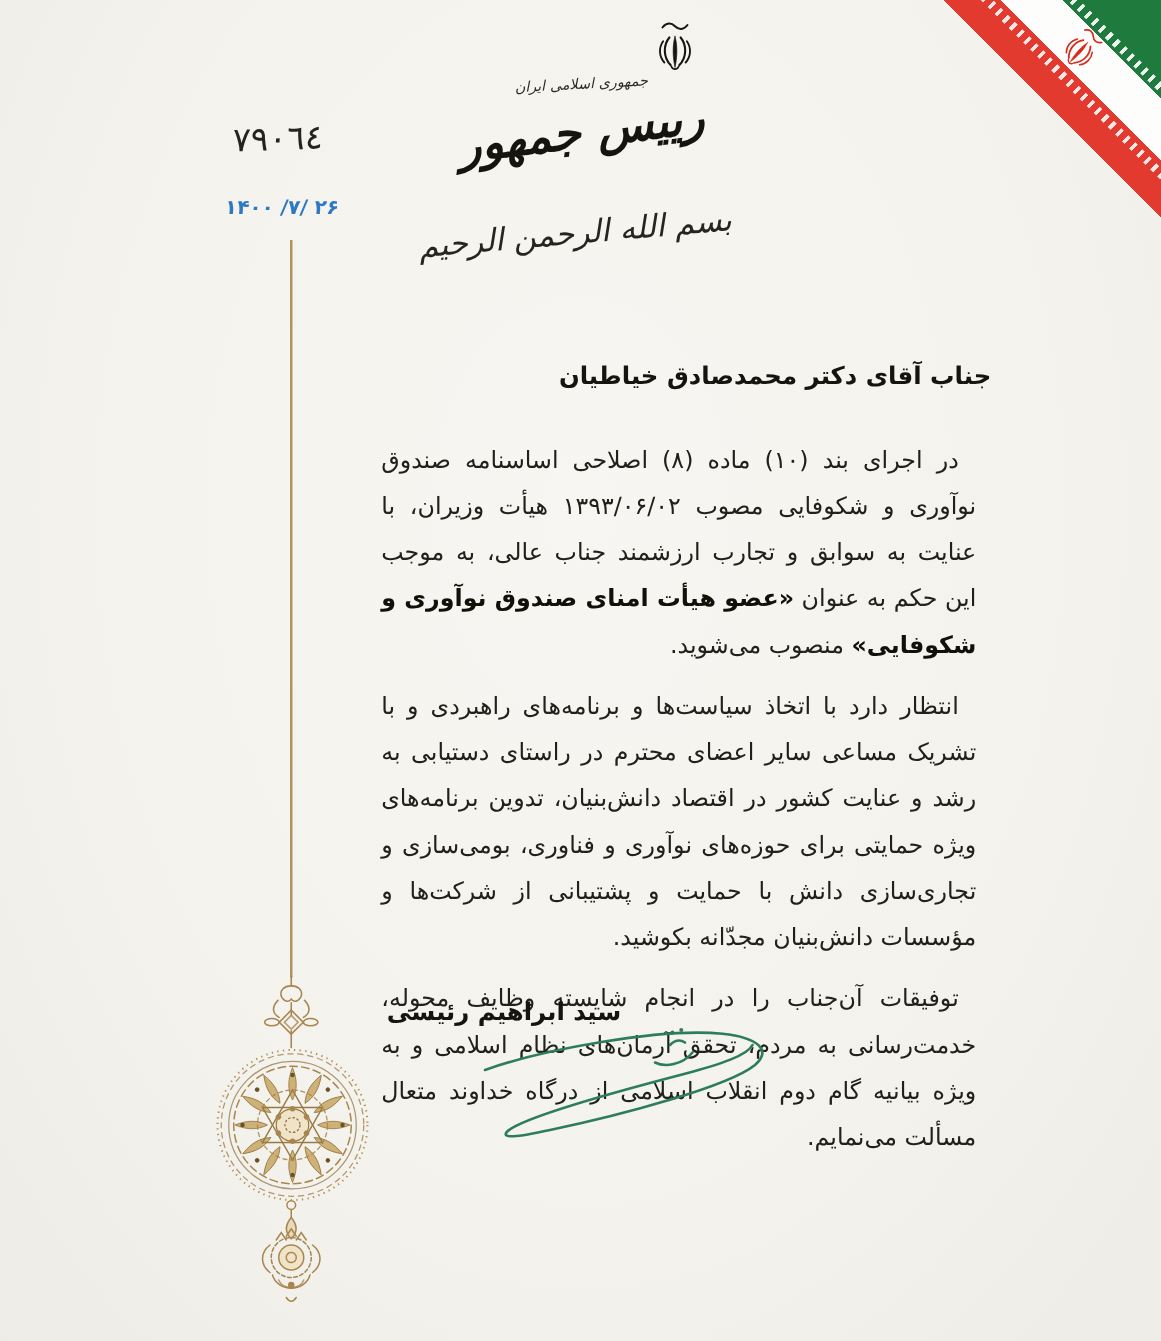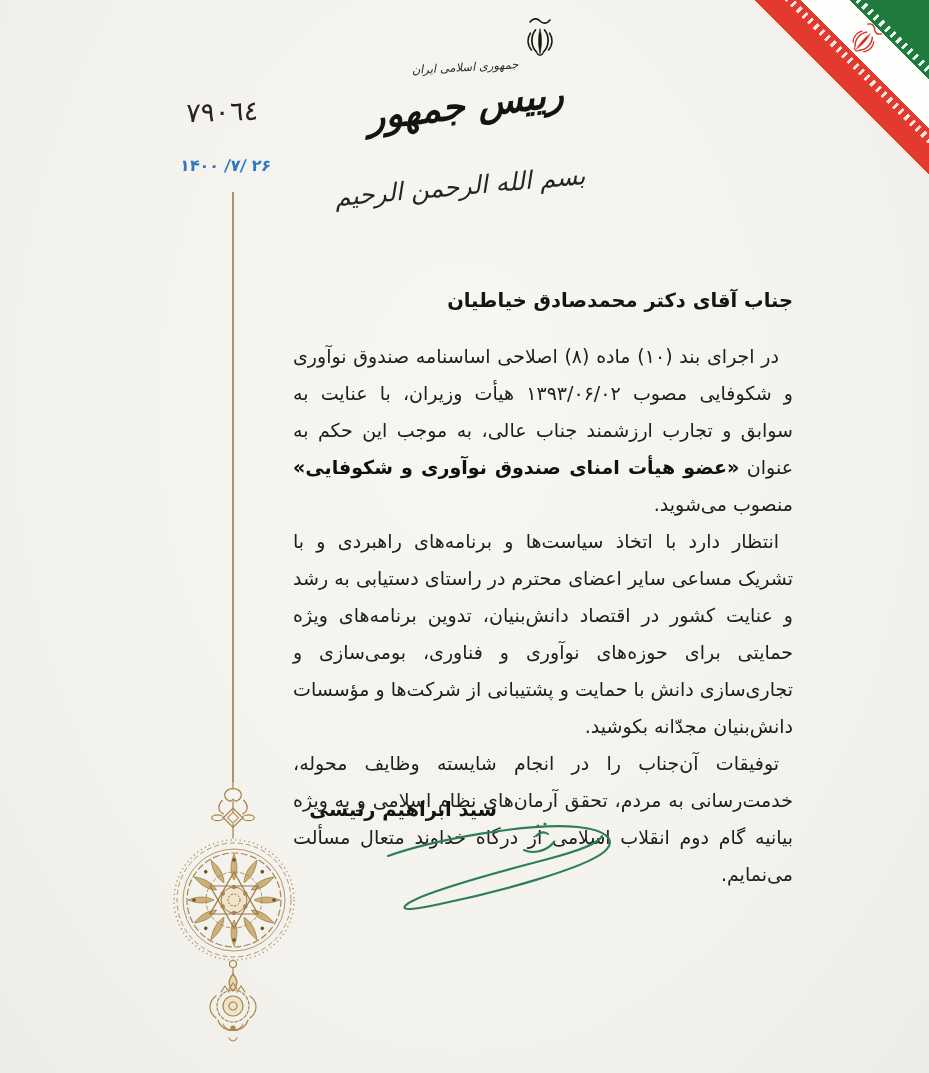--- a/index.html
+++ b/index.html
@@ -66,21 +66,21 @@
 
   
   .recipient {
     position:absolute; right:136px; top:289px; direction:rtl;
     font-size:19.5px; font-weight:bold; color:#15140f;text-align:center;
   }
   .body-text {
     position:absolute; right:136px; top:338px; width:500px;
     direction:rtl; text-align:justify; font-size:19px; line-height:37px; color:#21211c;
   }
-  .body-text p { margin:0; text-indent:14px; }
+  .body-text p { margin:12px; text-indent:14px; }
   .appointment-title { font-weight:bold; color:#111009; }
 
   .signature-name {
     position:absolute; right:432px; top:798px; direction:rtl;
     font-size:19.5px; font-weight:bold; color:#15140f;
   }
   .signature-stroke { position:absolute; left:378px; top:814px; }
 </style>
 </head>
 <body>

